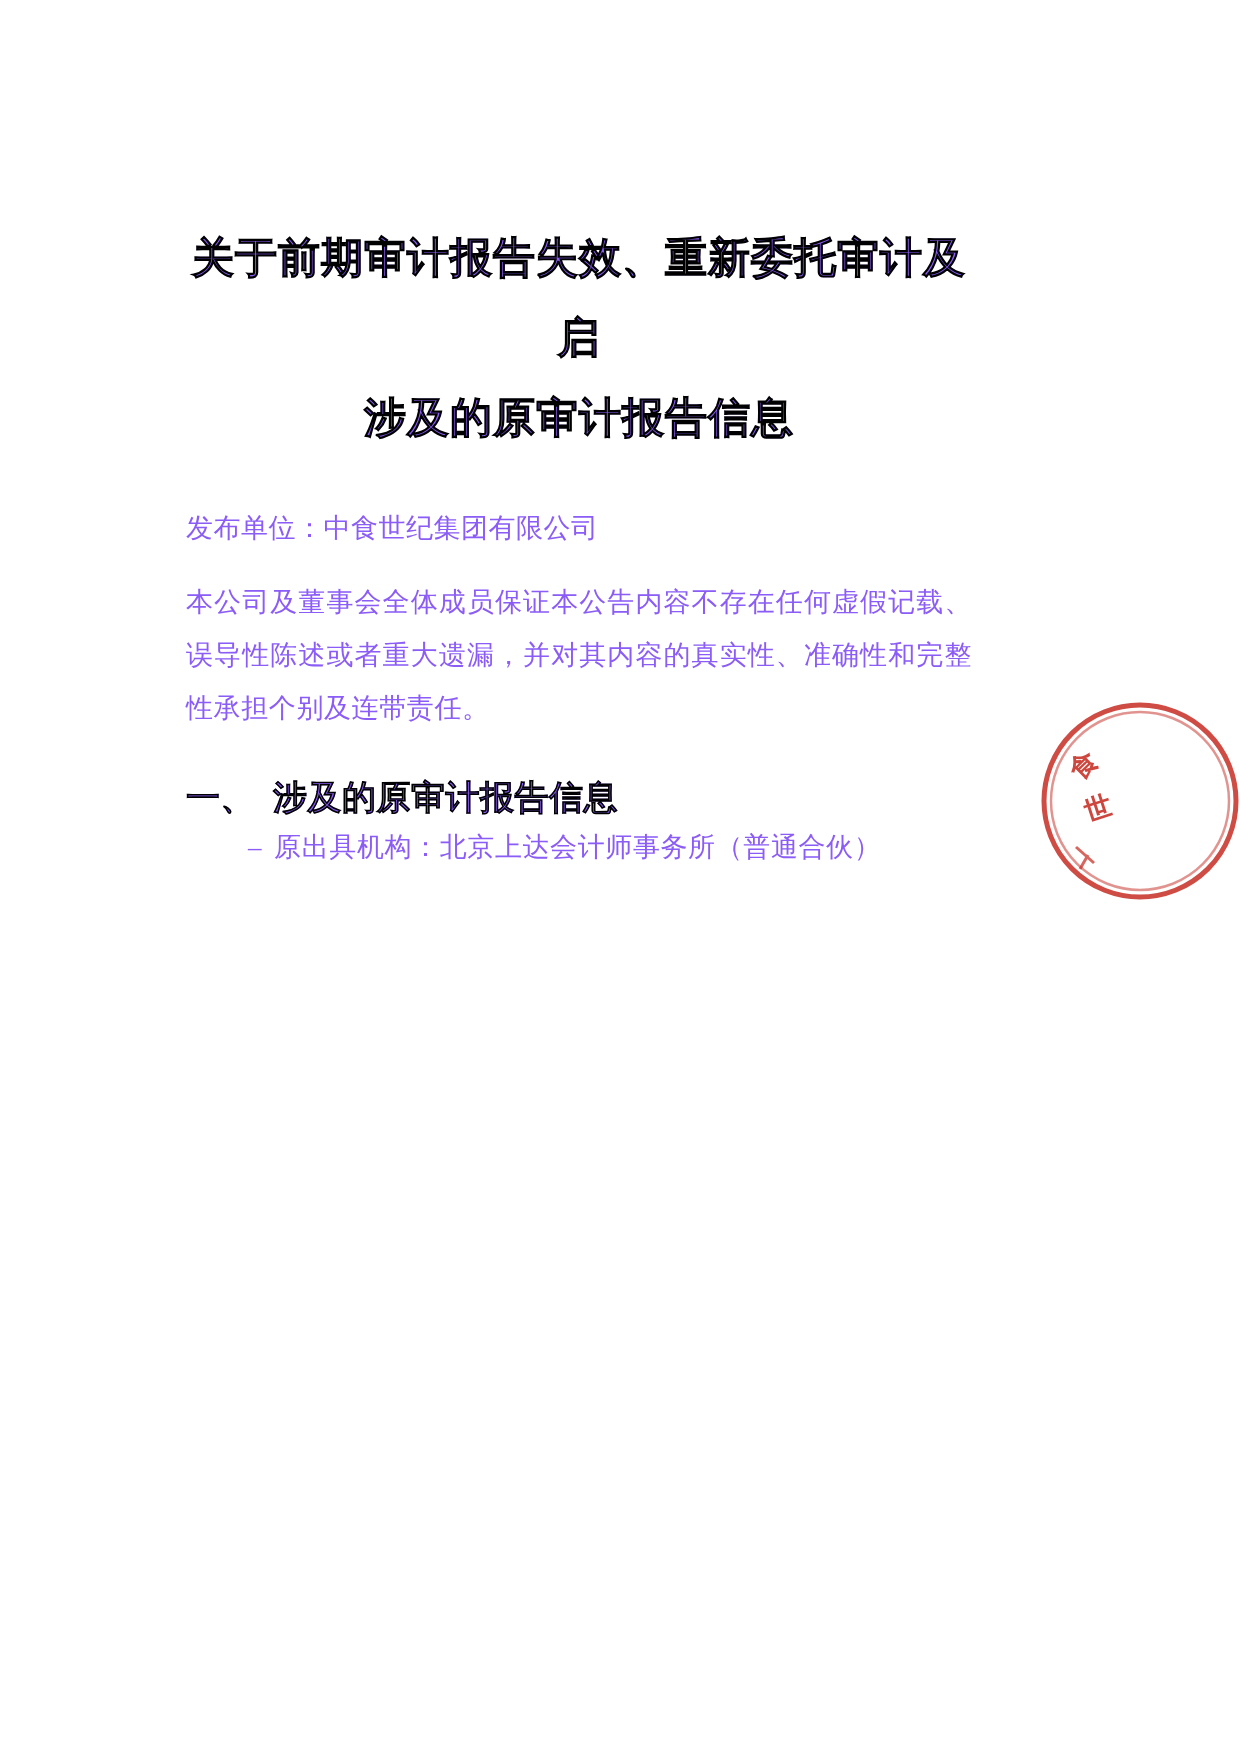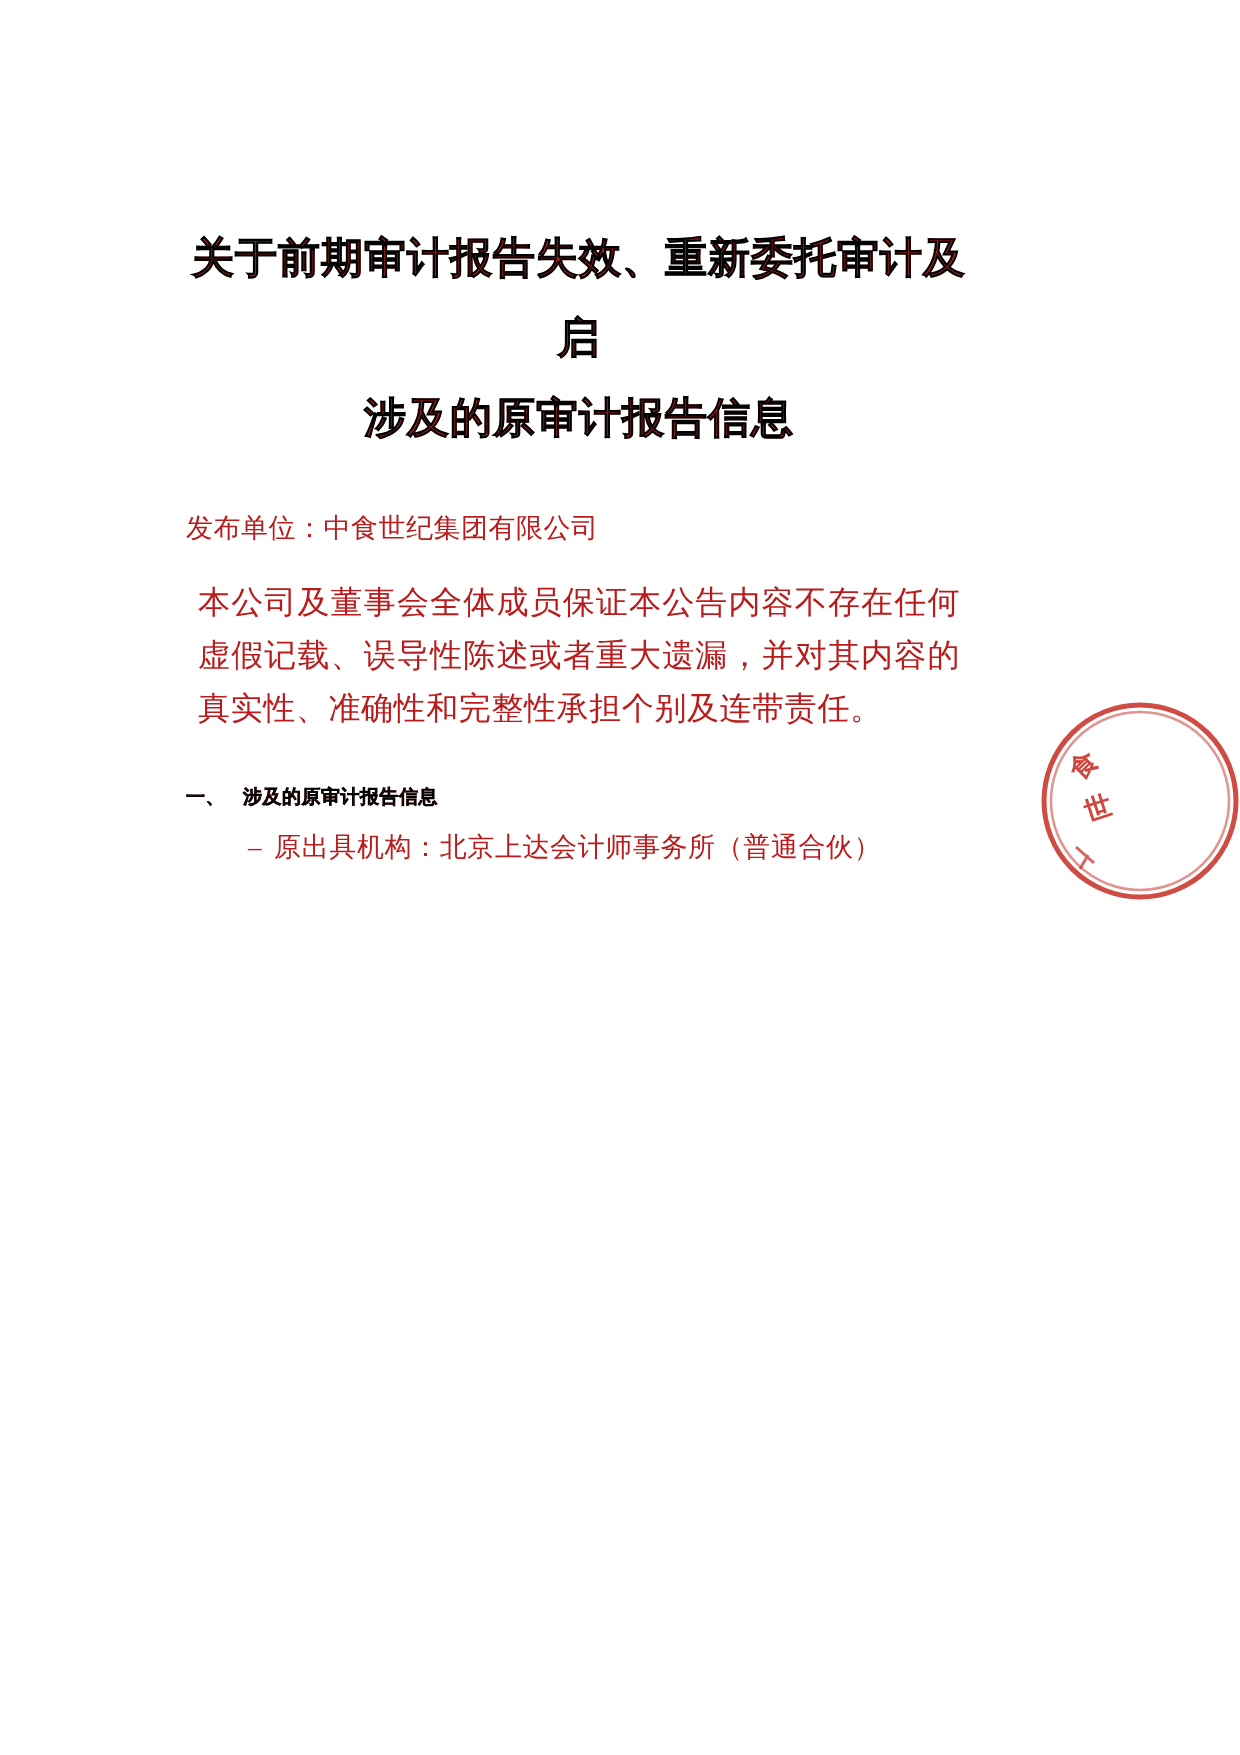--- a/index.html
+++ b/index.html
@@ -7,21 +7,21 @@
     padding: 0;
     background: #ffffff;
   }
   .page {
     position: relative;
     width: 1240px;
     height: 1727px;
     background: #ffffff;
     overflow: hidden;
     font-family: "Liberation Serif", "DejaVu Serif", serif;
-    color: #b91c1c;
+    color: #8b5cf6;
   }
 
   
   .content {
     position: absolute;
     left: 186px;
     top: 0;
     width: 786px;
   }
 
@@ -52,40 +52,40 @@
   }
   .meta-line {
     font-size: 27px;
     line-height: 48px;
     letter-spacing: 0.5px;
     white-space: nowrap;
   }
 
   
   .para {
-    font-size: 32px;
+    font-size: 27px;
     line-height: 53px;
     letter-spacing: 0.6px;
     text-align: justify;
     text-align-last: left;
-    margin: 12px;
+    margin: 0;
   }
   .para.p-statement {
     margin-top: 24px;
   }
   .para.p-reason {
     margin-top: 36px;
     text-indent: 56px;
   }
 
   
   .section-heading {
     font-family: "Liberation Sans", "DejaVu Sans", sans-serif;
     font-weight: 700;
-    font-size: 19px;
+    font-size: 34px;
     line-height: 48px;
     letter-spacing: 0.5px;
     margin: 38px 0 0 0;
     -webkit-text-stroke: 0.5px #000;
   }
   .section-heading .sec-num {
     margin-right: 18px;
   }
 
   

